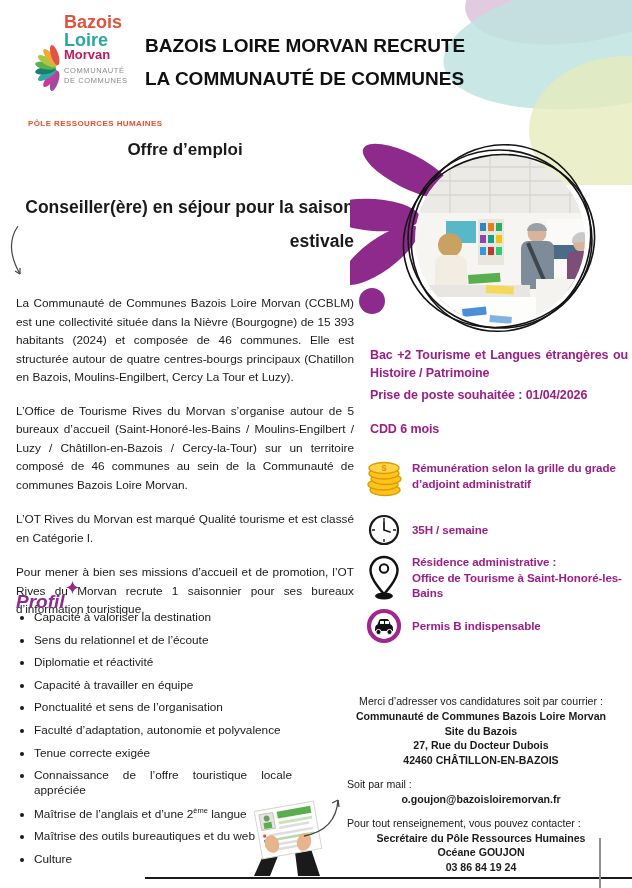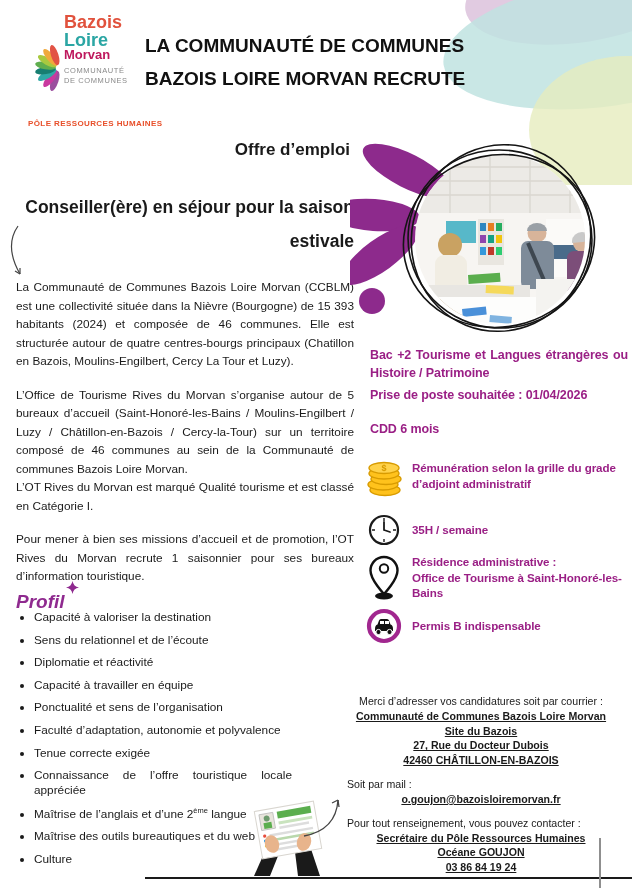--- a/index.html
+++ b/index.html
@@ -14,24 +14,24 @@
   .logo-fan{width:34px;height:92px;margin-top:8px;}
   .logo-text{margin-left:2px;line-height:0.98;}
   .logo-w1{font-size:18px;font-weight:bold;color:#E1523D;}
   .logo-w2{font-size:18px;font-weight:bold;color:#2BA6A4;}
   .logo-w3{font-size:13px;font-weight:bold;color:#be185d;}
   .logo-sub{font-size:7.5px;color:#8a8a8a;letter-spacing:0.6px;margin-top:4px;line-height:1.35;}
   .logo-tagline{font-size:8px;font-weight:bold;color:#E8502B;letter-spacing:0.4px;margin-top:5px;white-space:nowrap;}
   .main-title{left:145px;top:30px;width:380px;font-size:19px;font-weight:bold;line-height:1.72;color:#111;}
   .blobs{right:0;top:0;width:215px;height:185px;}
   
-  .offer-heading{left:20px;top:140px;width:330px;text-align:right;font-size:17px;font-weight:bold;}
+  .offer-heading{left:20px;top:140px;width:330px;text-align:center;font-size:17px;font-weight:bold;}
   .job-title{left:6px;top:190px;width:348px;text-align:right;font-size:17.5px;font-weight:bold;line-height:1.95;}
   .body-par{left:16px;top:278px;width:338px;font-size:11.8px;line-height:1.57;text-align:justify;}
-  .body-par p{margin:0 0 15px 0;}
+  .body-par p{margin:16px 0 15px 0;}
   .body-par p.tight{margin:0;}
   .profil-heading{left:16px;top:581px;font-size:19px;font-weight:bold;font-style:italic;color:#8F2A8F;}
   .profil-heading svg{vertical-align:14px;margin-left:1px;}
   .profile-list{left:16px;top:610px;width:292px;margin:0;padding:0 0 0 18px;font-size:11.8px;line-height:1.28;}
   .profile-list li{margin:0 0 7.5px 0;text-align:justify;max-width:258px;}
   .profile-list li sup{font-size:7.5px;}
   
   .purple-txt{color:#9A1F85;font-weight:bold;letter-spacing:-0.1px;}
   .qualification{left:370px;top:346px;width:262px;font-size:12.5px;line-height:1.45;text-align:justify;max-width:258px;}
   .start-date{left:370px;top:388px;width:226px;font-size:12.5px;}
@@ -41,21 +41,21 @@
   .benefit .btxt{margin-left:6px;width:222px;font-size:11.6px;line-height:1.35;}
   .b0{left:366px;top:460px;}
   .b1{left:366px;top:512px;}
   .b2{left:366px;top:554px;}
   .b3{left:366px;top:608px;}
   .b1 .btxt{margin-top:10px;}
   .b3 .btxt{margin-top:10px;}
   
   .contact{left:335px;top:694px;width:292px;font-size:10.6px;line-height:1.4;}
   .contact .c-center{text-align:center;}
-  .contact .c-bold{font-weight:bold;text-align:center;text-decoration:underline;}
+  .contact .c-bold{font-weight:bold;text-align:center;}
   .contact .c-left{text-align:left;padding-left:12px;}
   .contact .sp{height:9px;}
   
   .hline{left:145px;top:877px;width:487px;height:2px;background:#1a1a1a;}
   .vline{left:599px;top:838px;width:2px;height:50px;background:#8f8f8f;}
 </style>
 </head>
 <body>
 
 <div class="page">
@@ -87,22 +87,22 @@
         <div class="logo-sub">
           <div>COMMUNAUTÉ</div>
           <div>DE COMMUNES</div>
         </div>
       </div>
     </div>
     <div class="logo-tagline">PÔLE RESSOURCES HUMAINES</div>
   </div>
 
   <div class="abs main-title">
+    <div>BAZOIS LOIRE MORVAN RECRUTE</div>
     <div>LA COMMUNAUTÉ DE COMMUNES</div>
-    <div>BAZOIS LOIRE MORVAN RECRUTE</div>
   </div>
 
   <div class="abs offer-heading">Offre d’emploi</div>
   <div class="abs job-title">Conseiller(ère) en séjour pour la saison estivale</div>
 
   <svg class="abs" style="left:2px;top:224px;" width="34" height="62" viewBox="0 0 34 62">
     <path d="M16 2 Q2 22 18 50" fill="none" stroke="#444" stroke-width="1.2"></path>
     <path d="M18 50 l-5 -3 M18 50 l0 -6" fill="none" stroke="#444" stroke-width="1.2"></path>
   </svg>
 

